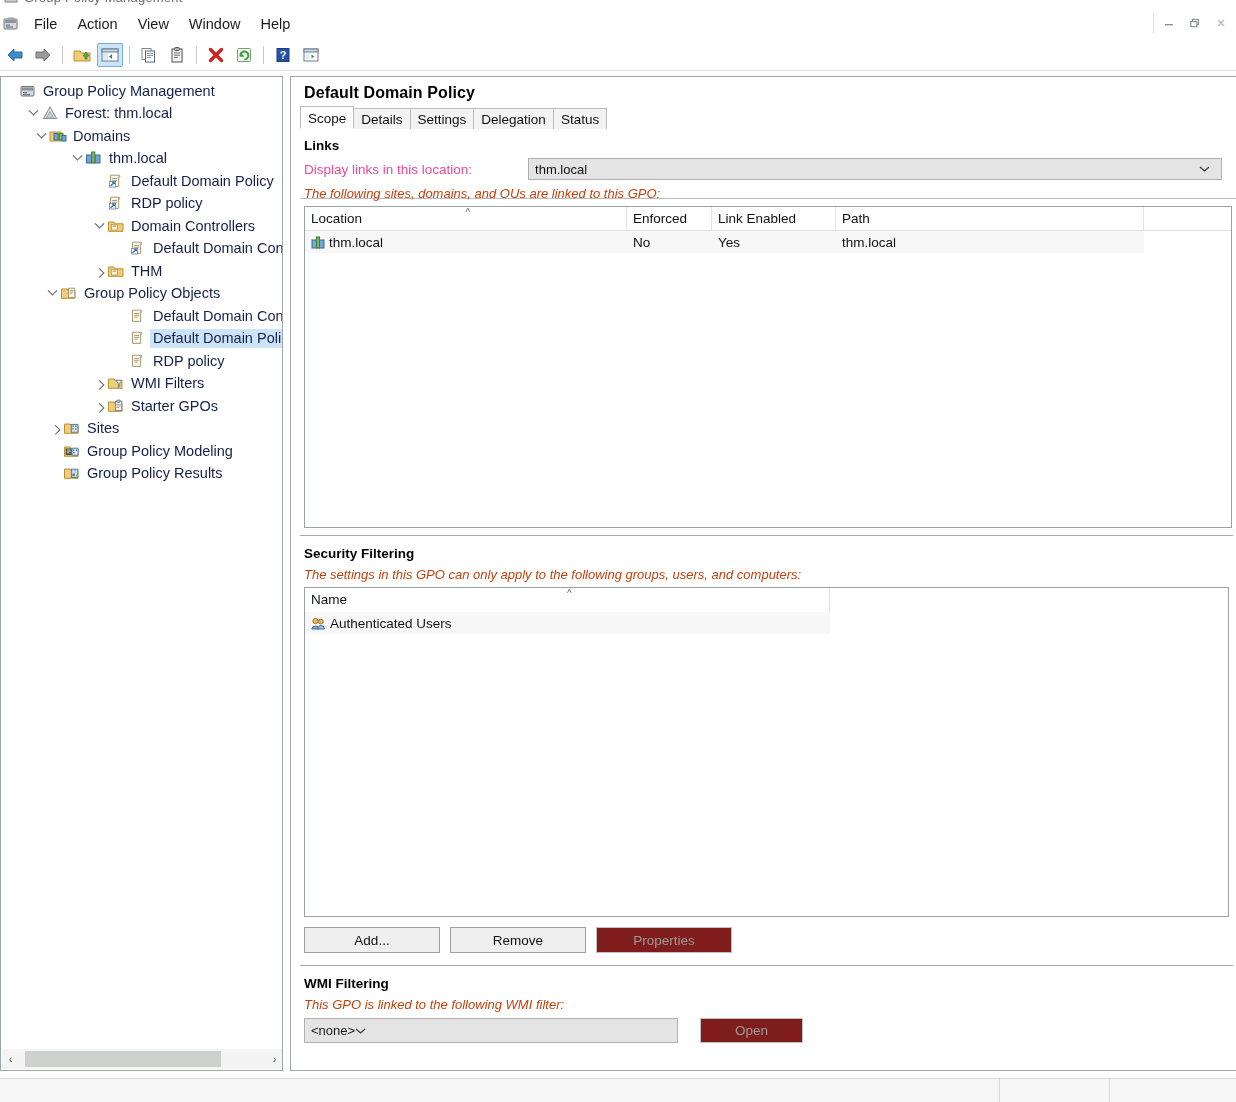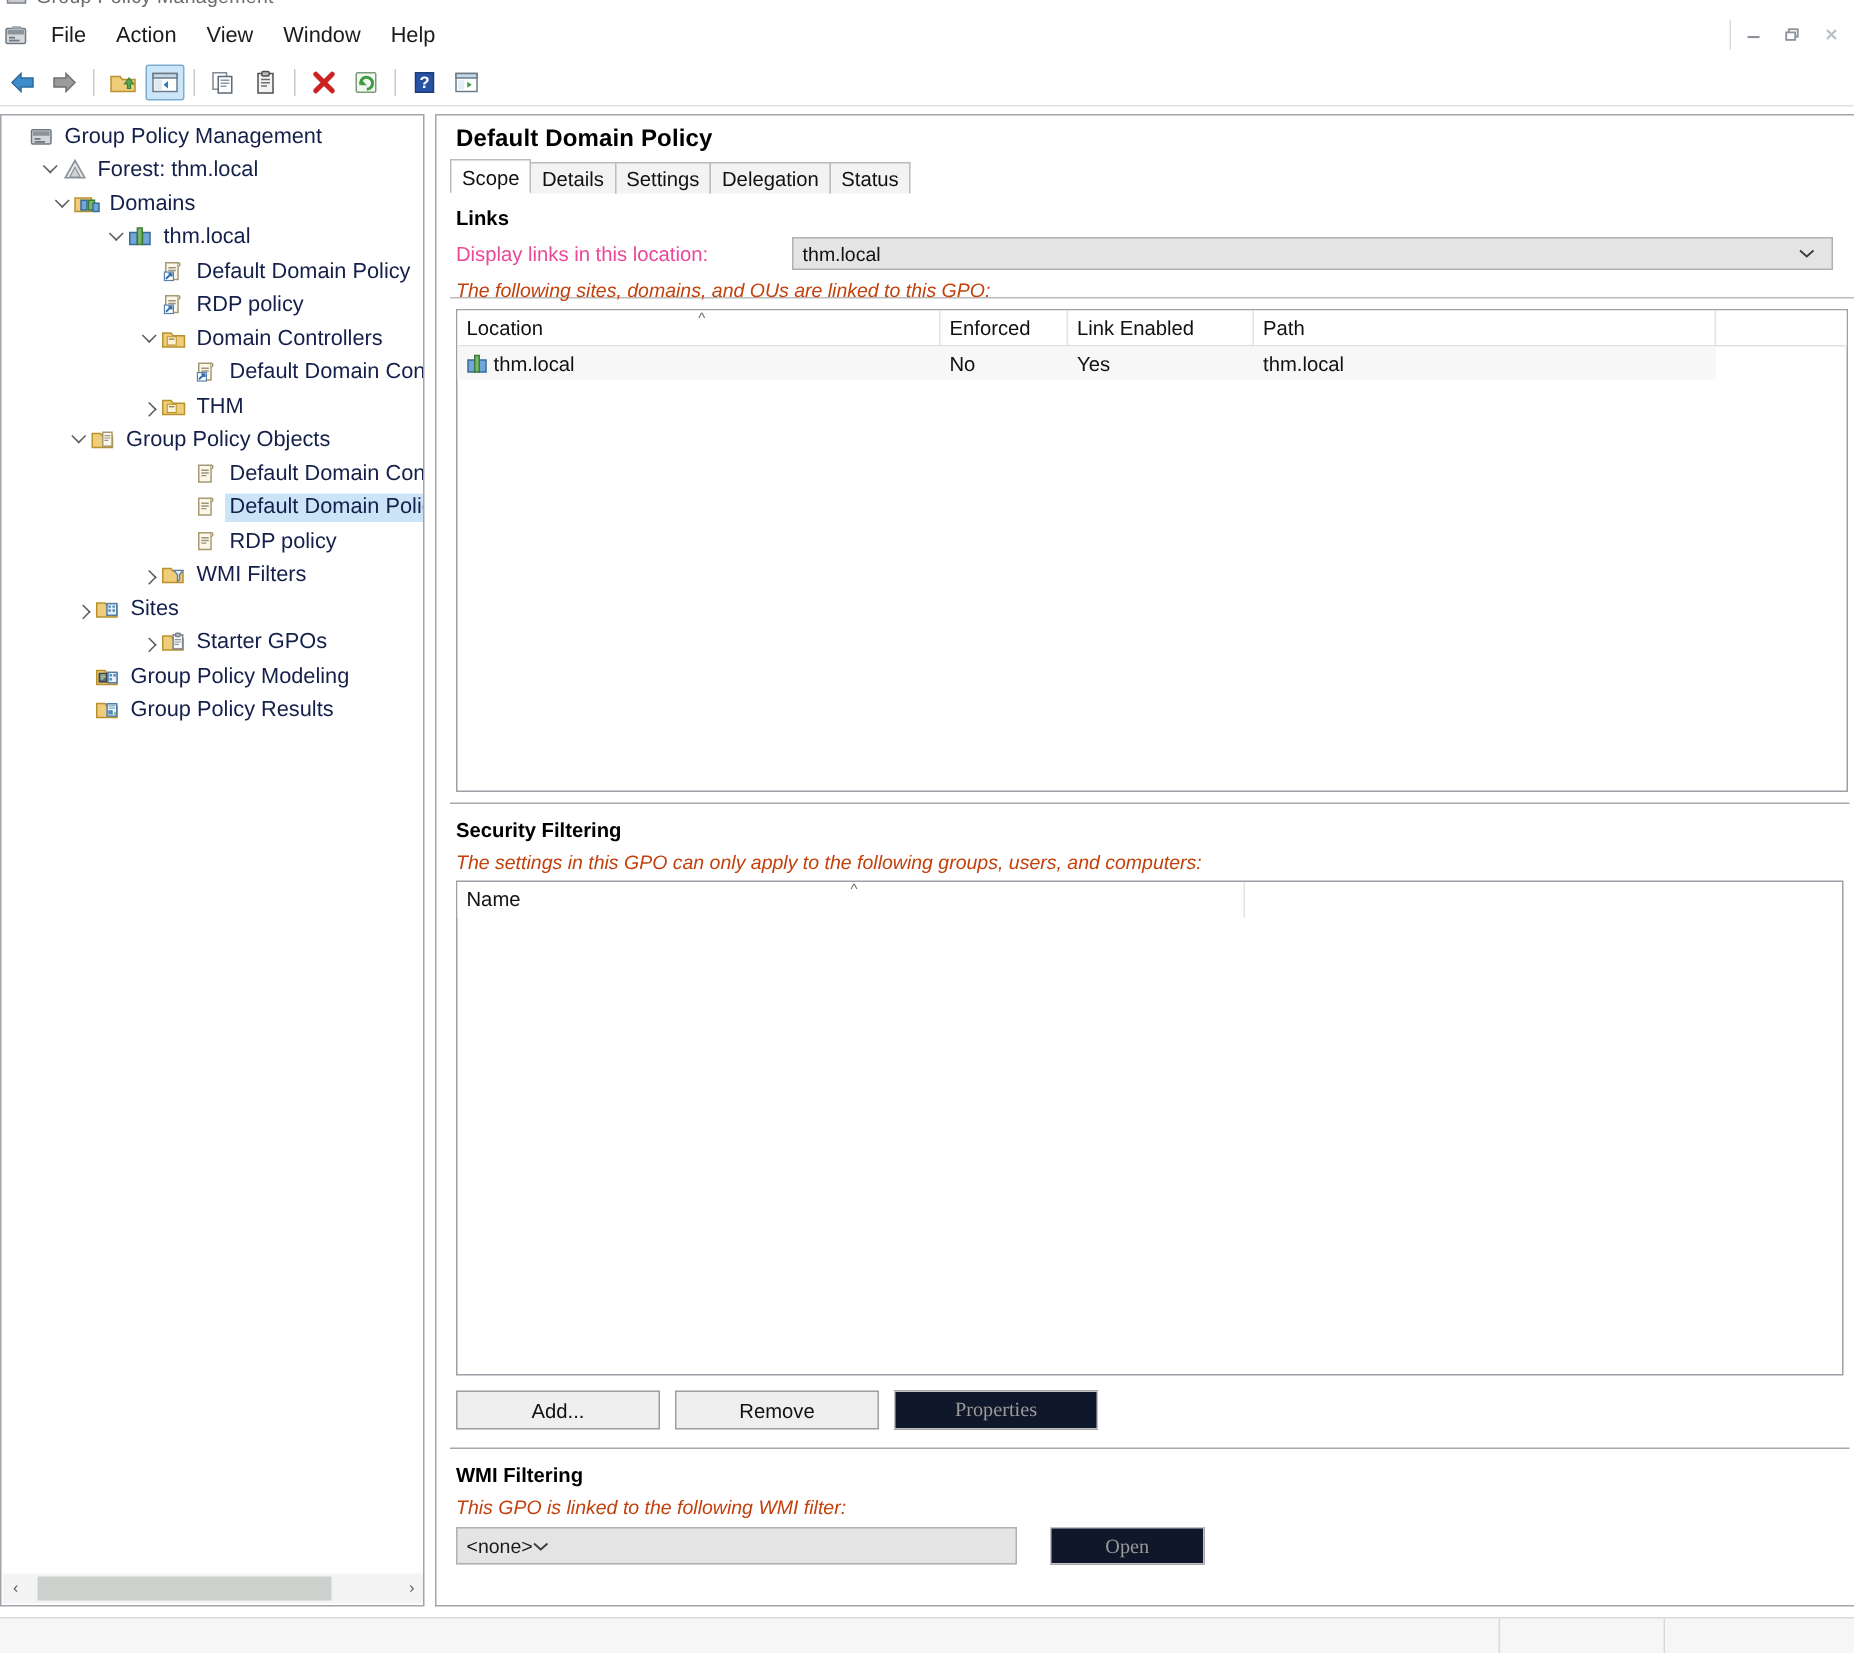--- a/index.html
+++ b/index.html
@@ -190,21 +190,21 @@
     height: 2px; border-top: 1px solid #a8a8a8; border-bottom: 1px solid #ffffff;
     margin: 7px 0 0 0;
   }
 
   .btnrow { display: flex; gap: 10px; margin: 10px 0 0 4px; }
   .btn {
     width: 136px; height: 26px; font-size: 13.5px; color: #111;
     background: #efefef; border: 1px solid #a0a0a0;
     display: flex; align-items: center; justify-content: center;
   }
-  .btn.disabled { color: #9a9a9a; background: #0f172a; border-color: #c2c2c2; font-family: Liberation Serif, serif; }
+  .btn.disabled { color: #9a9a9a; background: #7f1d1d; border-color: #c2c2c2; }
 
   .wmi-dd {
     width: 374px; height: 25px; background: #e4e4e4; border: 1px solid #b0b0b0;
     display: flex; align-items: center; padding: 0 2px 0 6px; font-size: 13px;
   }
 
   
   .statusbar {
     position: absolute; left: 0; bottom: 0; width: 1236px; height: 24px;
     background: #f6f6f6; border-top: 1px solid #d9d9d9; display: flex;
@@ -507,46 +507,46 @@
             <span class="chev"></span>
           </span>
           <span class="ticon">
             <svg width="18" height="17" viewBox="0 0 18 17">
               <path d="M1.5 4h5.5l1.3 1.8H15v7.5H1.5z" fill="#f0cd78" stroke="#b9912f"></path>
               <path d="M9 5.2h6l-2.3 3v3.4l-1.4.9V8.2z" fill="#e6eef6" stroke="#5d7f9f" stroke-width=".9"></path>
             </svg>
           </span>
           <span class="lbl">WMI Filters</span>
         </div>
-        <div class="tnode" style="padding-left: 46px;">
-          <span class="twist closed">
-            <span class="chev"></span>
-          </span>
-          <span class="ticon">
-            <svg width="18" height="17" viewBox="0 0 18 17">
-              <path d="M1.5 4h5.5l1.3 1.8H15v7.5H1.5z" fill="#f0cd78" stroke="#b9912f"></path>
-              <rect x="8.3" y="4.4" width="6.6" height="7.8" fill="#e7f0f8" stroke="#4f7ba5"></rect>
-              <path d="M9.3 5.6h1.6v1.6H9.3zM12 5.6h1.6v1.6H12zM9.3 8.2h1.6v1.6H9.3zM12 8.2h1.6v1.6H12z" fill="#4f88bd"></path>
-            </svg>
-          </span>
-          <span class="lbl">Sites</span>
-        </div>
         <div class="tnode" style="padding-left: 90px;">
           <span class="twist closed">
             <span class="chev"></span>
           </span>
           <span class="ticon">
             <svg width="18" height="17" viewBox="0 0 18 17">
               <path d="M1.5 4h5.5l1.3 1.8H15v7.5H1.5z" fill="#f0cd78" stroke="#b9912f"></path>
               <rect x="8.4" y="3.2" width="6.4" height="9.4" fill="#f6f6f6" stroke="#7c838a"></rect>
               <rect x="10" y="2.1" width="3.2" height="2.2" rx=".6" fill="#b9bfc5" stroke="#7c838a"></rect>
               <path d="M9.4 6.4h4.4M9.4 8h4.4M9.4 9.6h2.8" stroke="#8d949b" stroke-width=".8"></path>
             </svg>
           </span>
           <span class="lbl">Starter GPOs</span>
+        </div>
+        <div class="tnode" style="padding-left: 46px;">
+          <span class="twist closed">
+            <span class="chev"></span>
+          </span>
+          <span class="ticon">
+            <svg width="18" height="17" viewBox="0 0 18 17">
+              <path d="M1.5 4h5.5l1.3 1.8H15v7.5H1.5z" fill="#f0cd78" stroke="#b9912f"></path>
+              <rect x="8.3" y="4.4" width="6.6" height="7.8" fill="#e7f0f8" stroke="#4f7ba5"></rect>
+              <path d="M9.3 5.6h1.6v1.6H9.3zM12 5.6h1.6v1.6H12zM9.3 8.2h1.6v1.6H9.3zM12 8.2h1.6v1.6H12z" fill="#4f88bd"></path>
+            </svg>
+          </span>
+          <span class="lbl">Sites</span>
         </div>
         <div class="tnode" style="padding-left: 46px;">
           <span class="twist none"></span>
           <span class="ticon">
             <svg width="18" height="17" viewBox="0 0 18 17">
               <path d="M1.5 4h5.5l1.3 1.8H15v7.5H1.5z" fill="#f0cd78" stroke="#b9912f"></path>
               <rect x="3.2" y="6" width="5" height="5.6" fill="#5b6a77" stroke="#36414b"></rect>
               <path d="M4 7h3.4M4 8.3h3.4M4 9.6h2" stroke="#b5e0a0" stroke-width=".8"></path>
               <rect x="9" y="5.2" width="6" height="7" fill="#e7f0f8" stroke="#4f7ba5"></rect>
               <path d="M10 6.4h1.6v1.6H10zM12.6 6.4h1.6v1.6h-1.6zM10 9h1.6v1.6H10z" fill="#4f88bd"></path>
@@ -641,20 +641,33 @@
       <div class="sec-head">Security Filtering</div>
       <div class="hint">The settings in this GPO can only apply to the following groups, users, and computers:</div>
 
       <div class="lv" style="width:925px; height:330px; margin-left:4px;">
         <div class="lv-head" style="border-bottom:none;">
           <div class="lv-col" style="width:525px;">
             <span>Name</span>
             <span class="sortmark">^</span>
           </div>
         </div>
+        <div class="lv-row" style="width:525px;">
+          <div class="lv-cell" style="width:525px;">
+            <span>
+              <svg width="15" height="13" viewBox="0 0 15 13">
+                <circle cx="4.5" cy="4" r="2.6" fill="#e8b96a" stroke="#9c7226"></circle>
+                <path d="M0.8 12 a3.8 3.8 0 0 1 7.4 0z" fill="#7fb2dd" stroke="#3c6d9c"></path>
+                <circle cx="9.8" cy="4.6" r="2.4" fill="#e8b96a" stroke="#9c7226"></circle>
+                <path d="M6.6 12 a3.4 3.4 0 0 1 6.8 0z" fill="#9cc7e8" stroke="#3c6d9c"></path>
+              </svg>
+            </span>
+            <span>Authenticated Users</span>
+          </div>
+        </div>
       </div>
 
       <div class="btnrow">
         <div class="btn">Add...</div>
         <div class="btn">Remove</div>
         <div class="btn disabled">Properties</div>
       </div>
 
       <div class="etched" style="width:933px; margin-top:12px;"></div>
 

